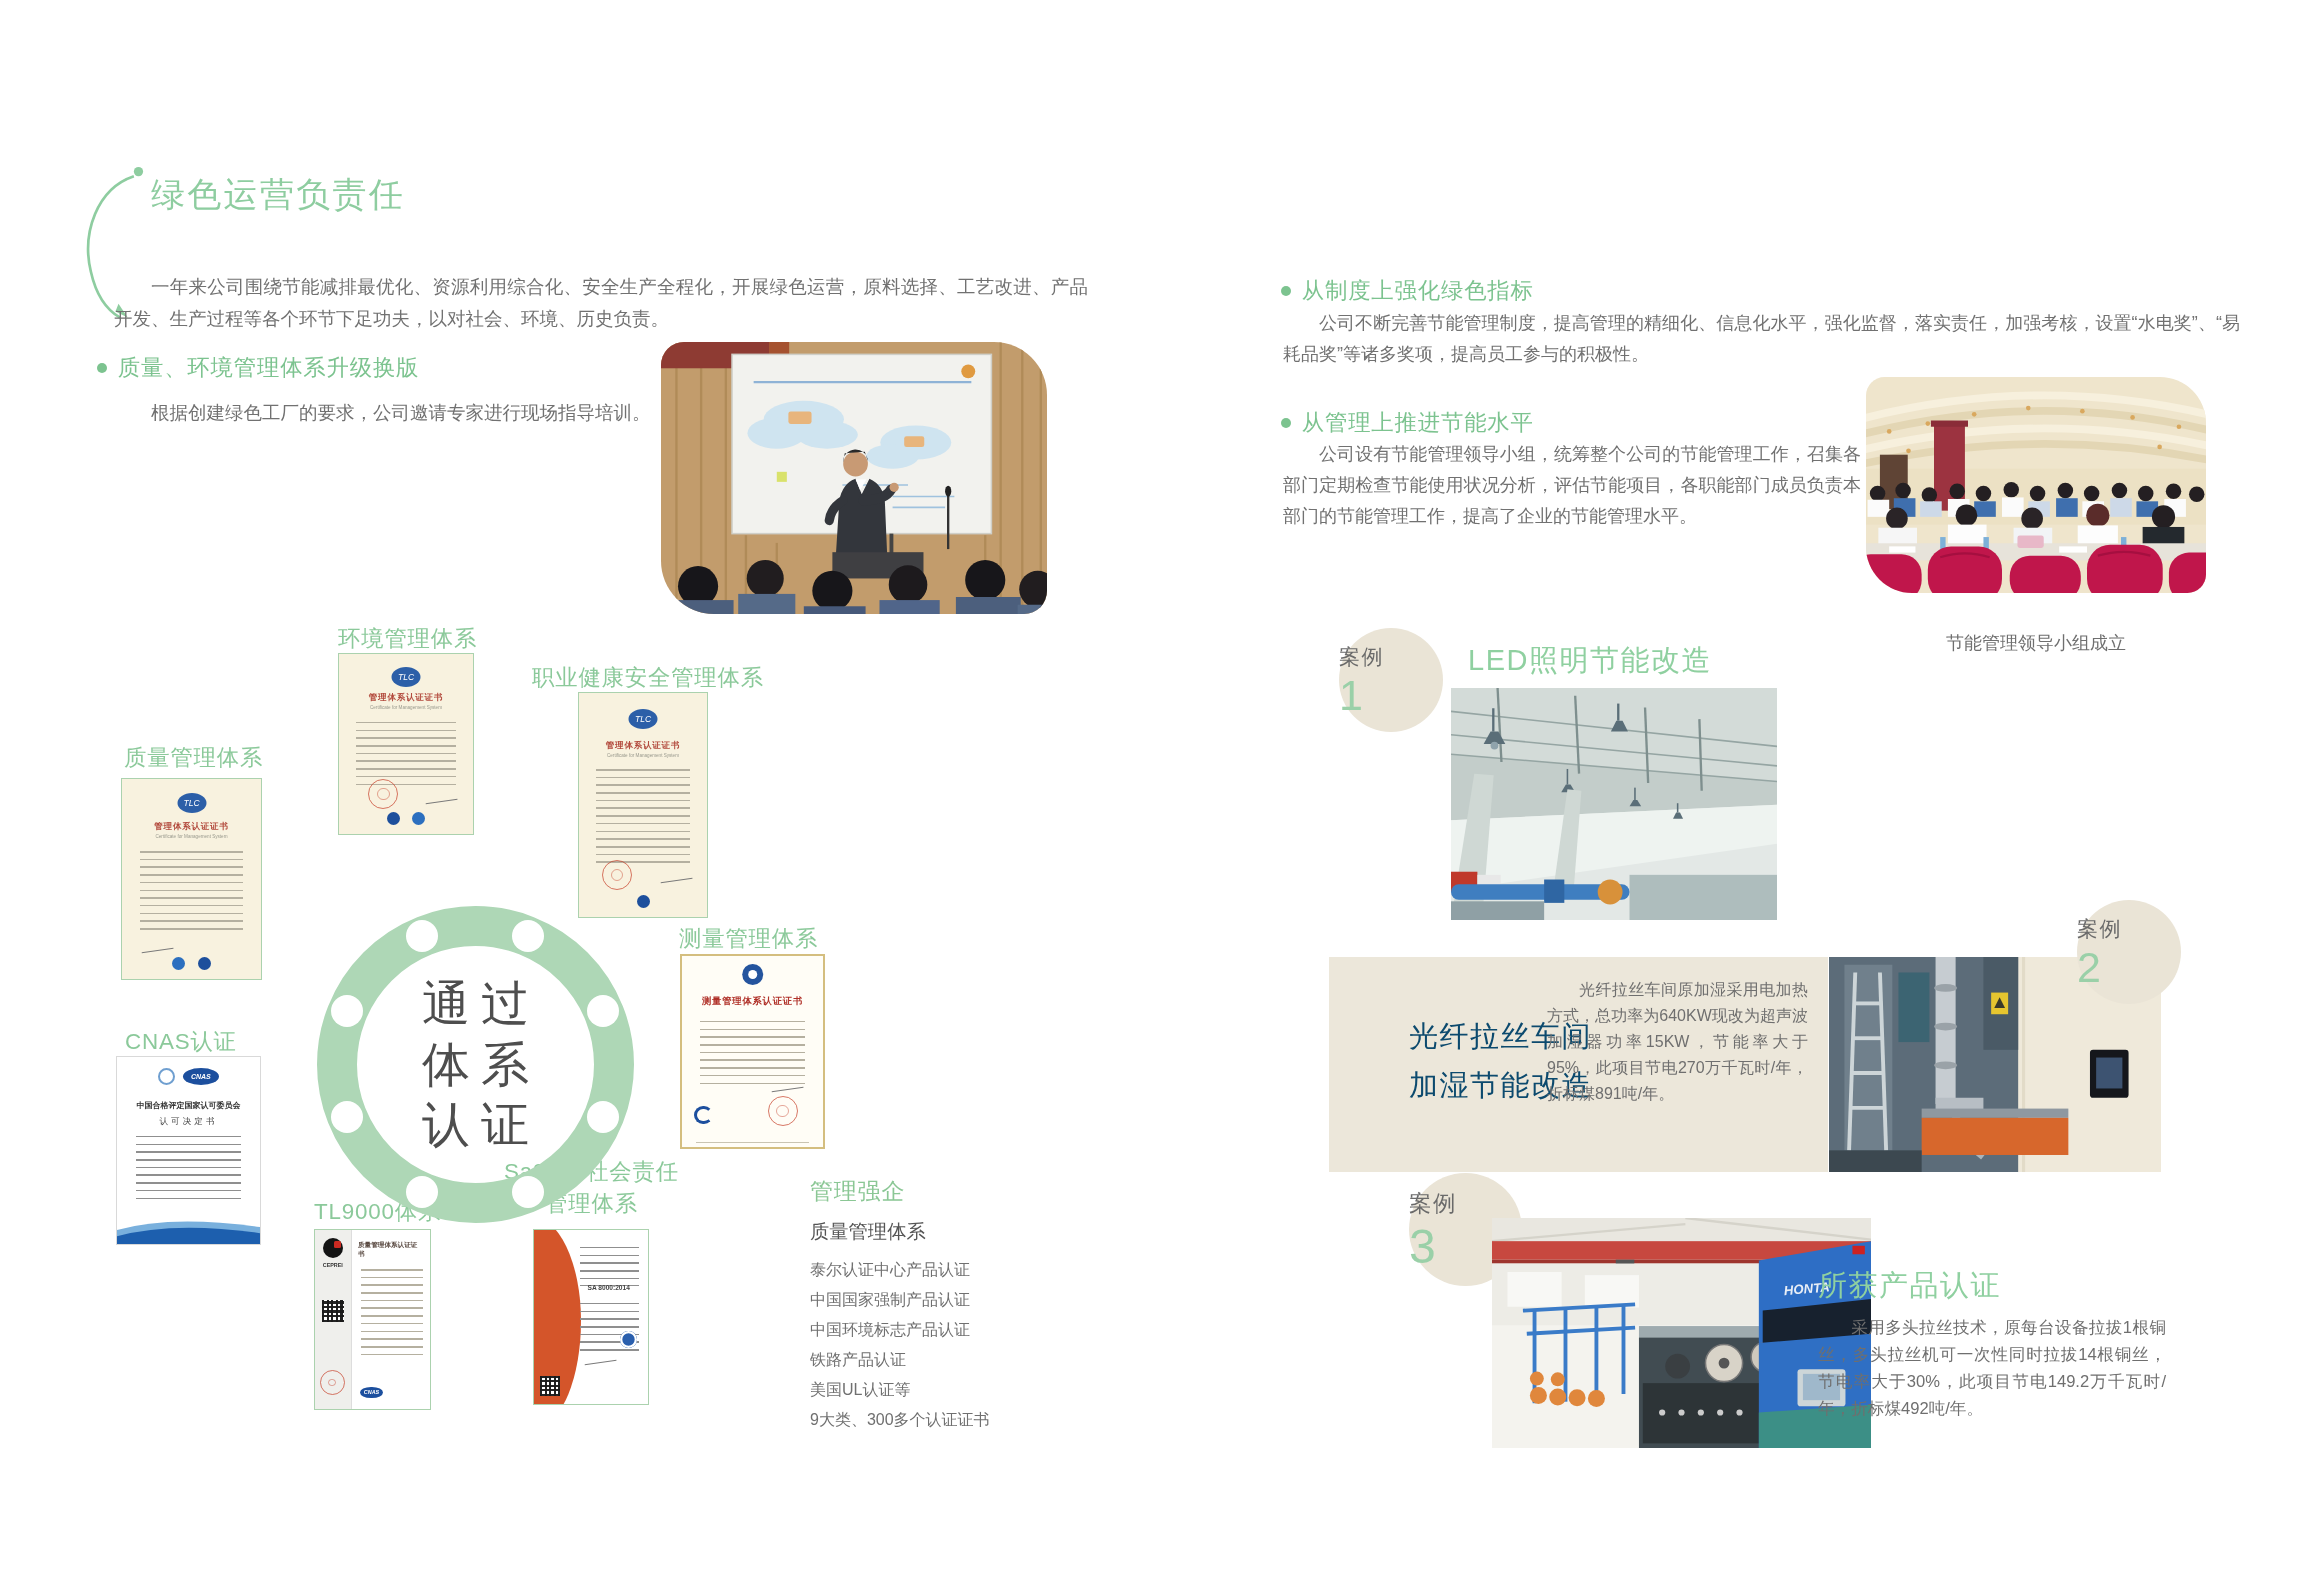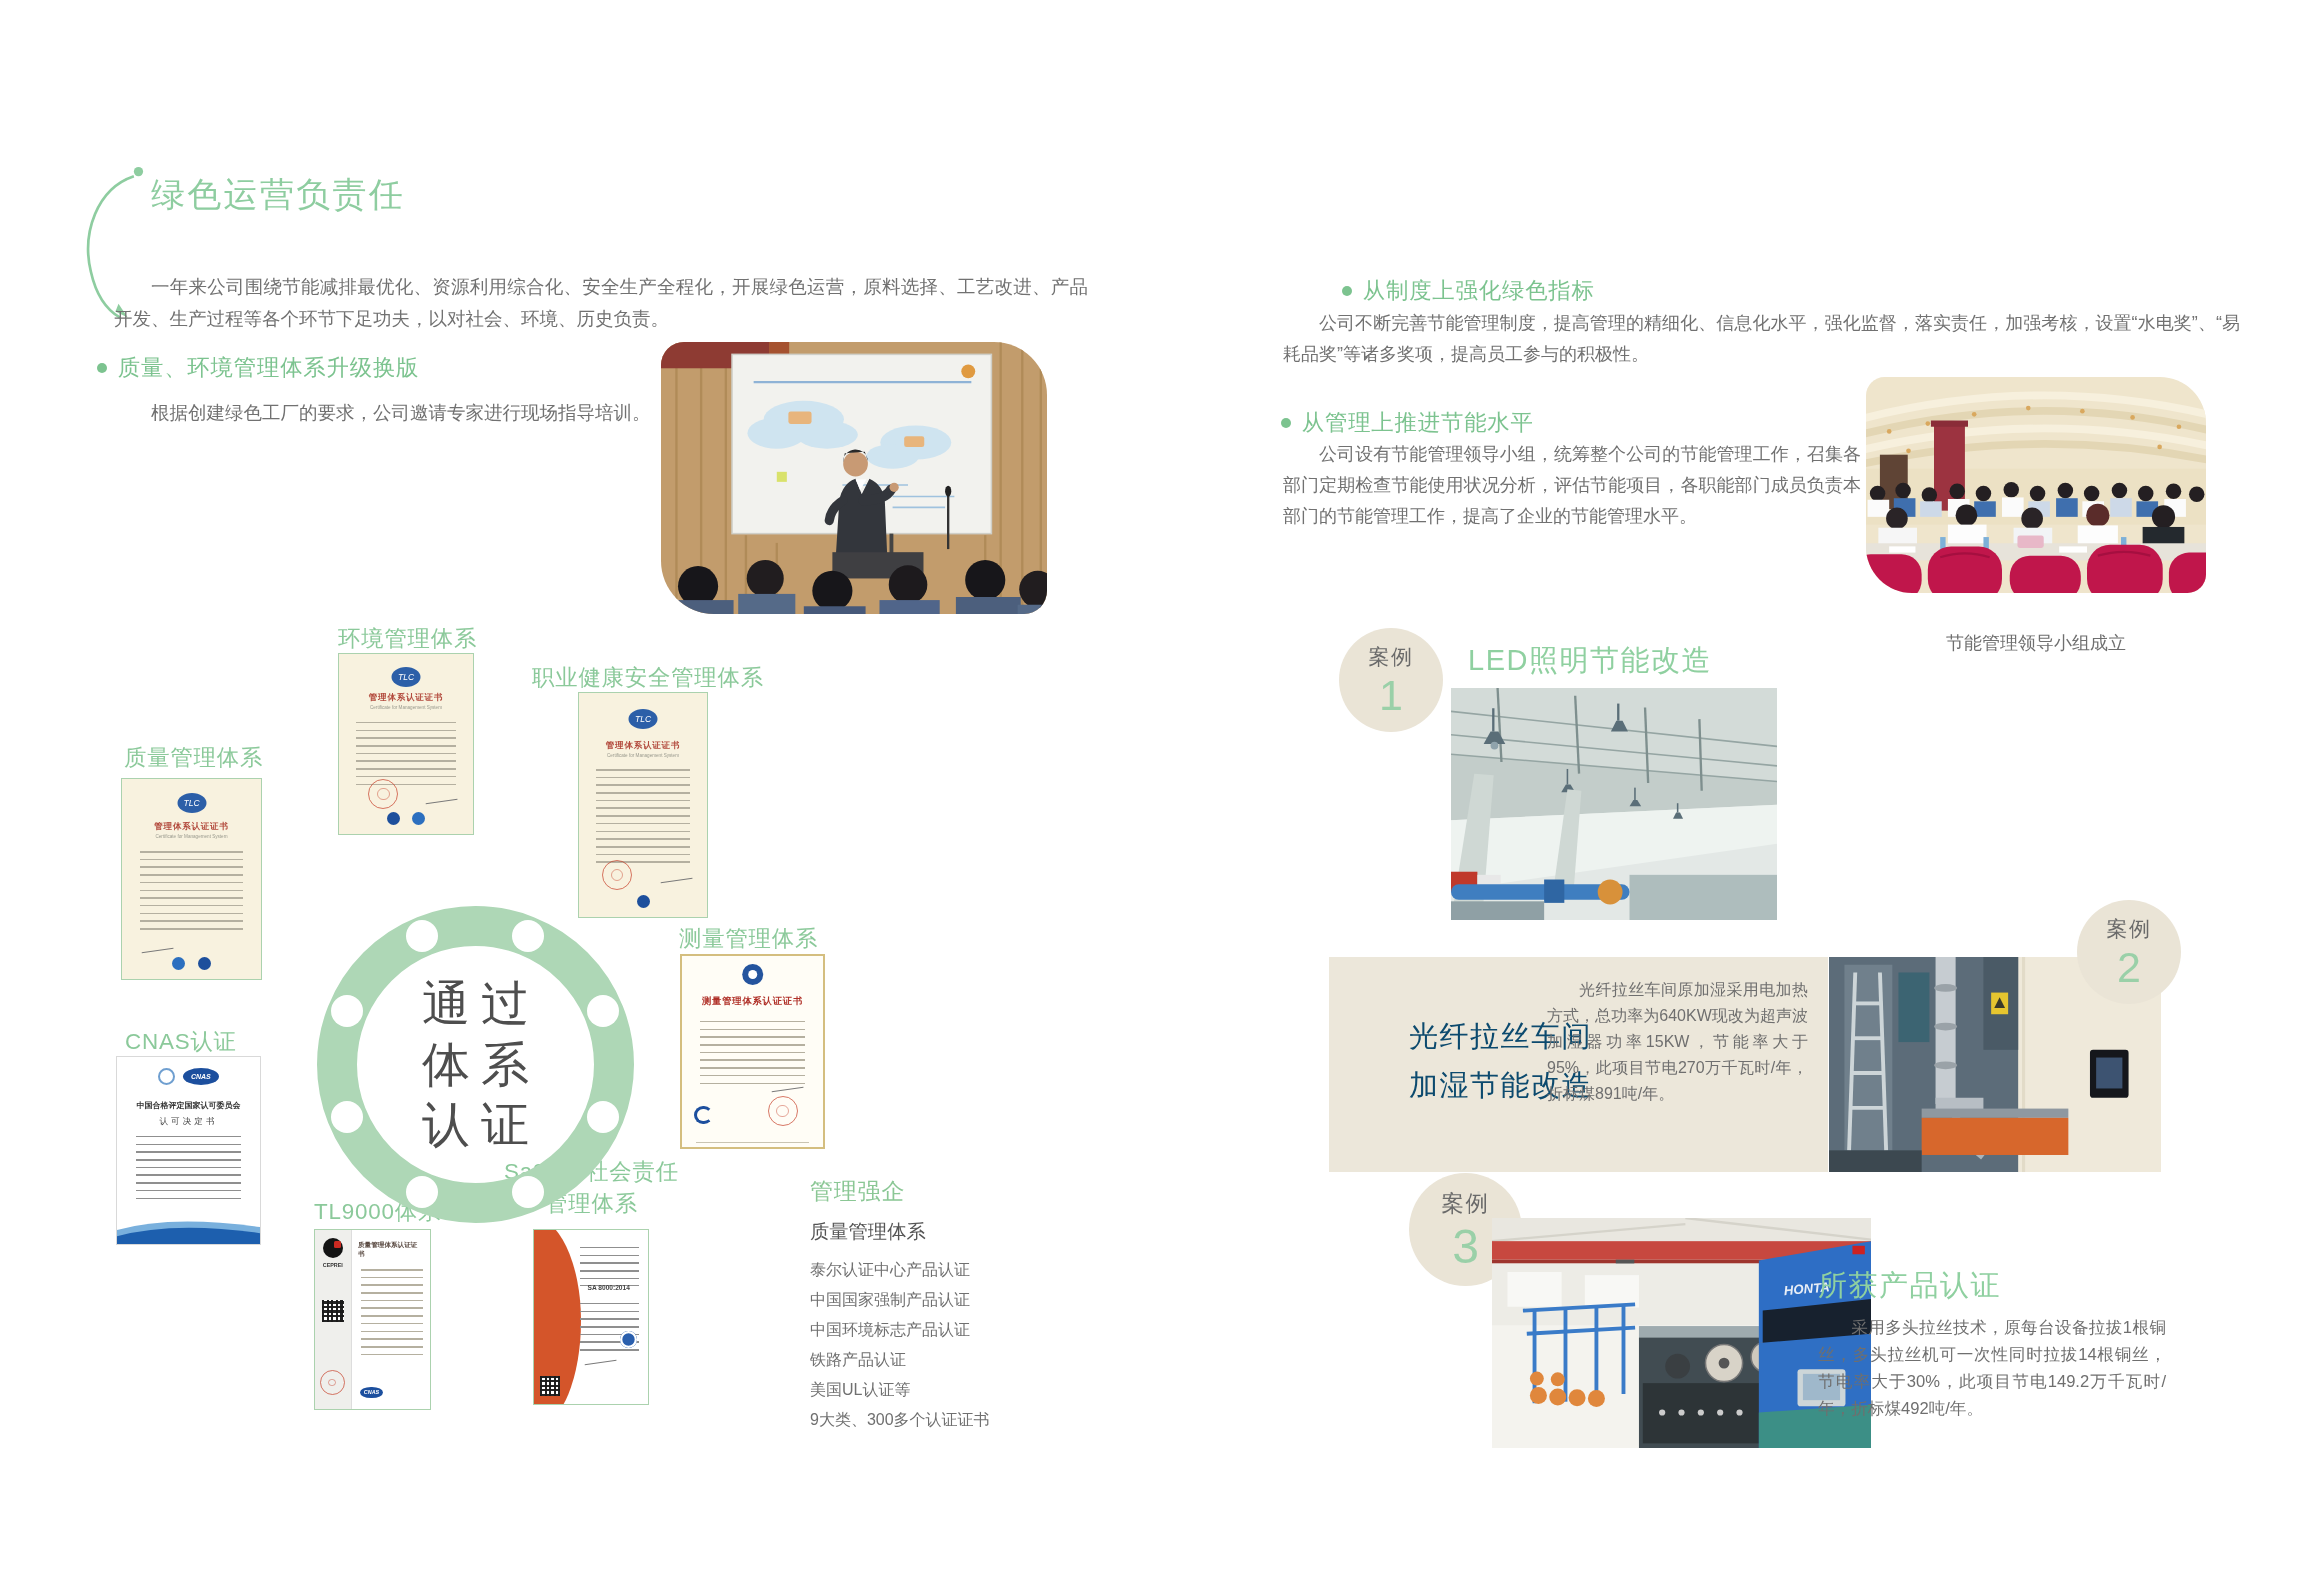--- a/index.html
+++ b/index.html
@@ -26,21 +26,21 @@
         border-radius:50%;box-sizing:border-box;}
   .ring-text{position:absolute;inset:0;display:flex;flex-direction:column;align-items:center;justify-content:center;gap:12.4px;}
   .ring-text span{font-size:48px;color:#4e4e4e;letter-spacing:10.8px;text-indent:10.8px;line-height:1;}
   .ring-dot{position:absolute;width:32px;height:32px;border-radius:50%;background:#fff;}
   
   .strong-head{font-size:23px;color:#8bc795;letter-spacing:0.8px;}
   .strong-sub{font-size:19.3px;color:#555;}
   .strong-item{position:absolute;font-size:16px;color:#707070;}
   
   .badge{position:absolute;border-radius:50%;background:#eae4d6;display:flex;flex-direction:column;
-         align-items:center;justify-content:center;}
+         align-items:flex-start;justify-content:center;}
   .badge .bl{font-size:21px;color:#6a6a6a;letter-spacing:1.5px;}
   .badge .bn{font-size:43px;color:#9ad0a8;line-height:1;margin-top:3.1px;}
   .badge.big .bl{font-size:22.4px;}
   .badge.big .bn{font-size:48px;}
   .case-title{position:absolute;font-size:29px;color:#8fd0a0;letter-spacing:1.5px;}
   .case-body{position:absolute;font-size:16.6px;color:#6f6f6f;line-height:27px;text-align:justify;text-indent:2em;}
   .case2-bg{position:absolute;background:#ece7da;}
   .case2-title{position:absolute;text-align:right;font-size:29px;color:#0c4a6e;line-height:49px;letter-spacing:1.5px;}
   
   .cert{position:absolute;box-sizing:border-box;}
@@ -294,21 +294,21 @@
 
   <div class="abs strong-head" style="left:810px;top:1176px;">管理强企</div>
   <div class="abs strong-sub" style="left:810px;top:1218px;">质量管理体系</div>
   <div class="strong-item" style="left:810px;top:1260px;">泰尔认证中心产品认证</div>
   <div class="strong-item" style="left:810px;top:1290px;">中国国家强制产品认证</div>
   <div class="strong-item" style="left:810px;top:1320px;">中国环境标志产品认证</div>
   <div class="strong-item" style="left:810px;top:1350px;">铁路产品认证</div>
   <div class="strong-item" style="left:810px;top:1380px;">美国UL认证等</div>
   <div class="strong-item" style="left:810px;top:1410px;">9大类、300多个认证证书</div>
 
-  <div class="abs sec-head" style="left:1342px;top:275px;">
+  <div class="abs sec-head" style="left:1281px;top:275px;">
     <span class="dot"></span>
     <span class="txt">从制度上强化绿色指标</span>
   </div>
   <div class="abs body-text-r indent" style="left:1283px;top:308px;width:957px;">公司不断完善节能管理制度，提高管理的精细化、信息化水平，强化监督，落实责任，加强考核，设置“水电奖”、“易耗品奖”等诸多奖项，提高员工参与的积极性。</div>
 
   <div class="abs sec-head" style="left:1281px;top:407px;">
     <span class="dot"></span>
     <span class="txt">从管理上推进节能水平</span>
   </div>
   <div class="abs body-text-r indent" style="left:1283px;top:439px;width:578px;">公司设有节能管理领导小组，统筹整个公司的节能管理工作，召集各部门定期检查节能使用状况分析，评估节能项目，各职能部门成员负责本部门的节能管理工作，提高了企业的节能管理水平。</div>

